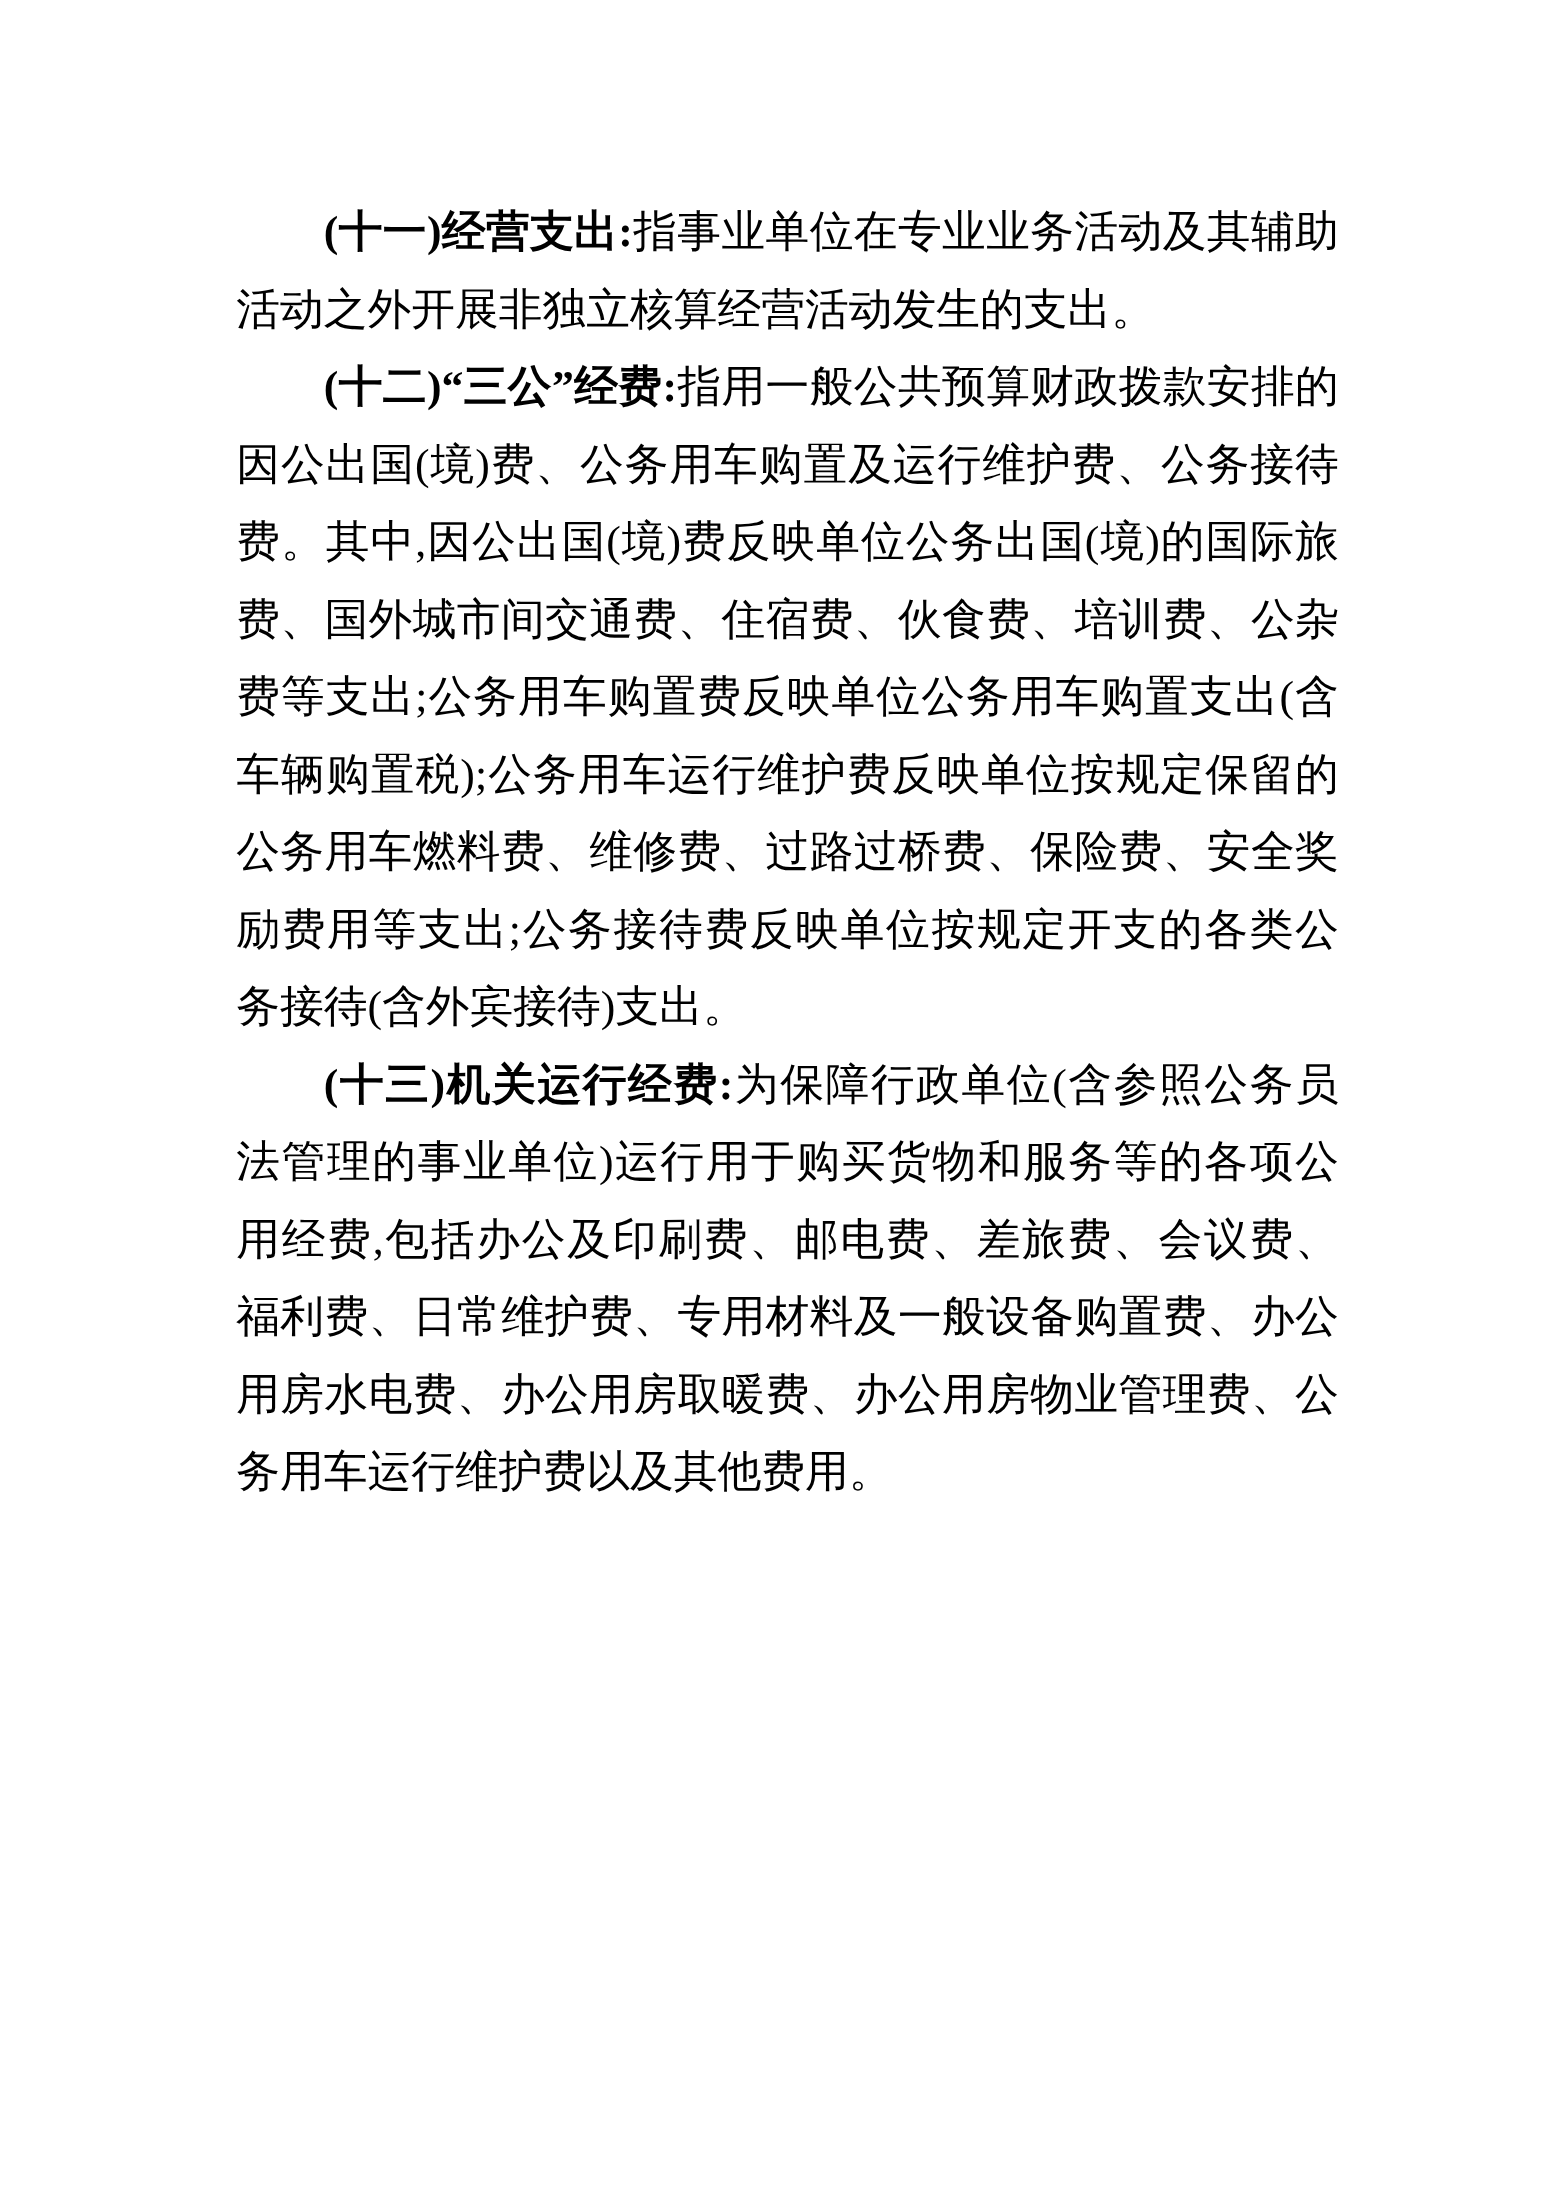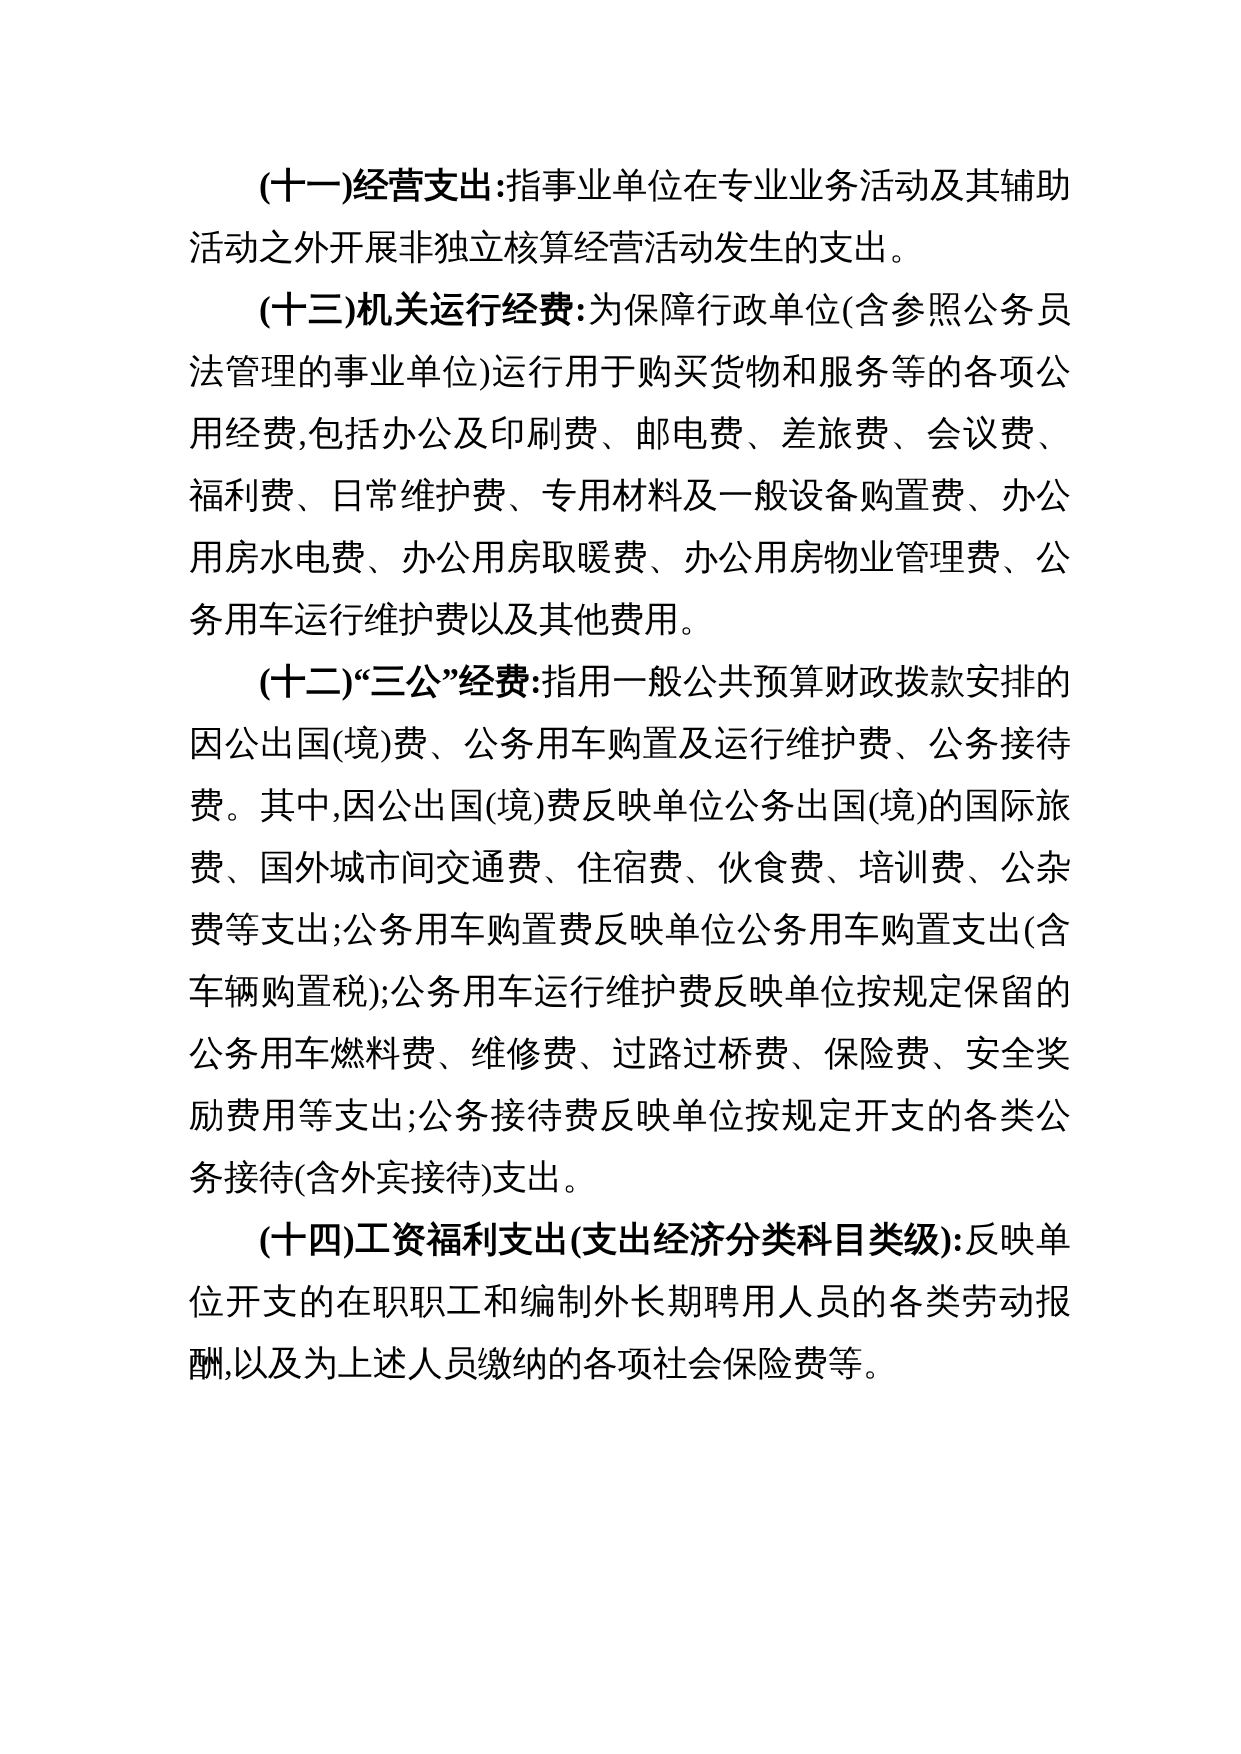--- a/index.html
+++ b/index.html
@@ -40,21 +40,20 @@
   }
 </style>
 </head>
 <body>
 
 <div class="page">
   <div class="doc-body">
 
     <p class="para"><span class="lead">(十一)经营支出:</span><span class="body-text">指事业单位在专业业务活动及其辅助活动之外开展非独立核算经营活动发生的支出。</span></p>
 
+    <p class="para"><span class="lead">(十二)“三公”经费:</span><span class="body-text">指用一般公共预算财政拨款安排的因公出国(境)费、公务用车购置及运行维护费、公务接待费。其中,因公出国(境)费反映单位公务出国(境)的国际旅费、国外城市间交通费、住宿费、伙食费、培训费、公杂费等支出;公务用车购置费反映单位公务用车购置支出(含车辆购置税);公务用车运行维护费反映单位按规定保留的公务用车燃料费、维修费、过路过桥费、保险费、安全奖励费用等支出;公务接待费反映单位按规定开支的各类公务接待(含外宾接待)支出。</span></p>
+
     <p class="para"><span class="lead">(十三)机关运行经费:</span><span class="body-text">为保障行政单位(含参照公务员法管理的事业单位)运行用于购买货物和服务等的各项公用经费,包括办公及印刷费、邮电费、差旅费、会议费、福利费、日常维护费、专用材料及一般设备购置费、办公用房水电费、办公用房取暖费、办公用房物业管理费、公务用车运行维护费以及其他费用。</span></p>
 
-    <p class="para"><span class="lead">(十二)“三公”经费:</span><span class="body-text">指用一般公共预算财政拨款安排的因公出国(境)费、公务用车购置及运行维护费、公务接待费。其中,因公出国(境)费反映单位公务出国(境)的国际旅费、国外城市间交通费、住宿费、伙食费、培训费、公杂费等支出;公务用车购置费反映单位公务用车购置支出(含车辆购置税);公务用车运行维护费反映单位按规定保留的公务用车燃料费、维修费、过路过桥费、保险费、安全奖励费用等支出;公务接待费反映单位按规定开支的各类公务接待(含外宾接待)支出。</span></p>
-
-    <p class="para"><span class="lead">(十四)工资福利支出(支出经济分类科目类级):</span><span class="body-text">反映单位开支的在职职工和编制外长期聘用人员的各类劳动报酬,以及为上述人员缴纳的各项社会保险费等。</span></p>
 
 
   </div>
 </div>
 
 </body></html>

